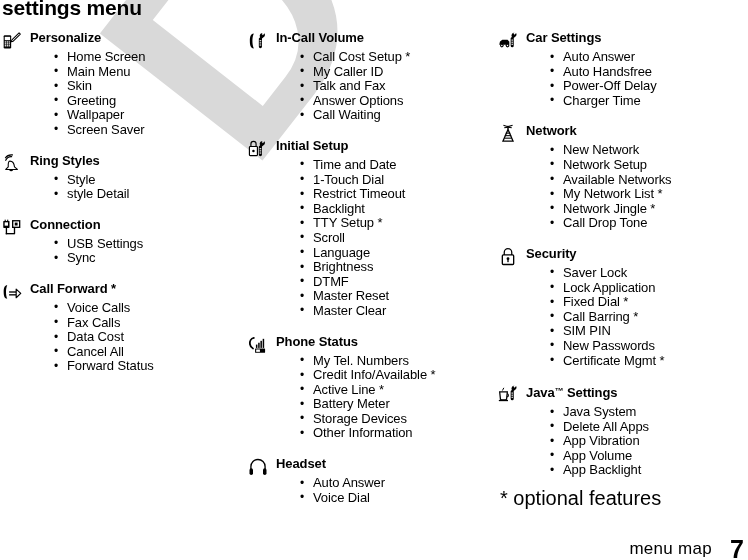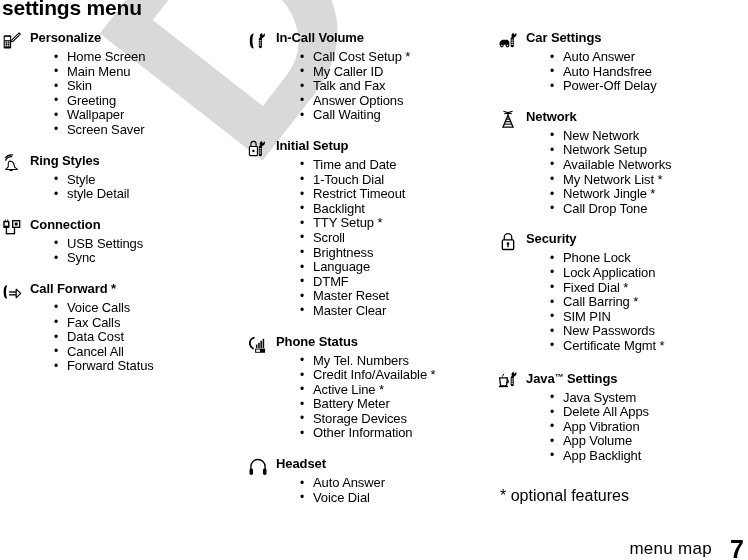--- a/index.html
+++ b/index.html
@@ -117,21 +117,21 @@
     left: 0;
     top: -0.5px;
     font-size: 12px;
   }
 
   
   #footnote {
     position: absolute;
     left: 500px;
     top: 487px;
-    font-size: 16px;
+    font-size: 20px;
     z-index: 3;
     white-space: nowrap;
   }
 
   
   #footer {
     position: absolute;
     right: 4px;
     bottom: -2px;
     z-index: 3;
@@ -252,22 +252,22 @@
         </div>
         <div class="group-body">
           <div class="group-title">Initial Setup</div>
           <ul class="items">
             <li>Time and Date</li>
             <li>1-Touch Dial</li>
             <li>Restrict Timeout</li>
             <li>Backlight</li>
             <li>TTY Setup *</li>
             <li>Scroll</li>
+            <li>Language</li>
             <li>Brightness</li>
-            <li>Language</li>
             <li>DTMF</li>
             <li>Master Reset</li>
             <li>Master Clear</li>
           </ul>
         </div>
       </div>
       <div class="group">
         <div class="group-icon">
           <svg width="20" height="20" viewBox="0 0 24 24">
             <use href="#sym-signal-battery-icon"></use>
@@ -306,20 +306,21 @@
           <svg width="20" height="20" viewBox="0 0 24 24">
             <use href="#sym-car-wrench-icon"></use>
           </svg>
         </div>
         <div class="group-body">
           <div class="group-title">Car Settings</div>
           <ul class="items">
             <li>Auto Answer</li>
             <li>Auto Handsfree</li>
             <li>Power-Off Delay</li>
+            <li>Charger Time</li>
           </ul>
         </div>
       </div>
       <div class="group">
         <div class="group-icon">
           <svg width="20" height="20" viewBox="0 0 24 24">
             <use href="#sym-radio-tower-icon"></use>
           </svg>
         </div>
         <div class="group-body">
@@ -336,21 +337,21 @@
       </div>
       <div class="group">
         <div class="group-icon">
           <svg width="20" height="20" viewBox="0 0 24 24">
             <use href="#sym-padlock-icon"></use>
           </svg>
         </div>
         <div class="group-body">
           <div class="group-title">Security</div>
           <ul class="items">
-            <li>Phone Lock</li>
+            <li>Saver Lock</li>
             <li>Lock Application</li>
             <li>Fixed Dial *</li>
             <li>Call Barring *</li>
             <li>SIM PIN</li>
             <li>New Passwords</li>
             <li>Certificate Mgmt *</li>
           </ul>
         </div>
       </div>
       <div class="group">

